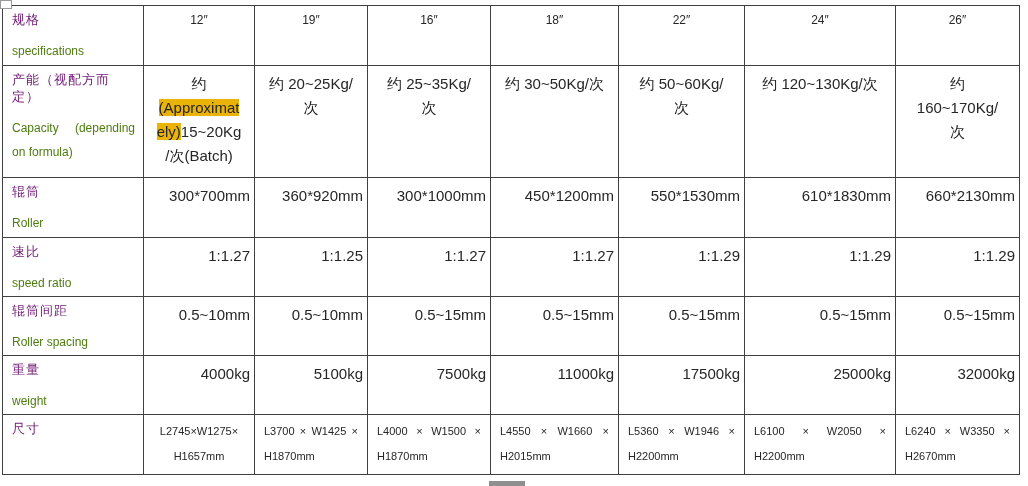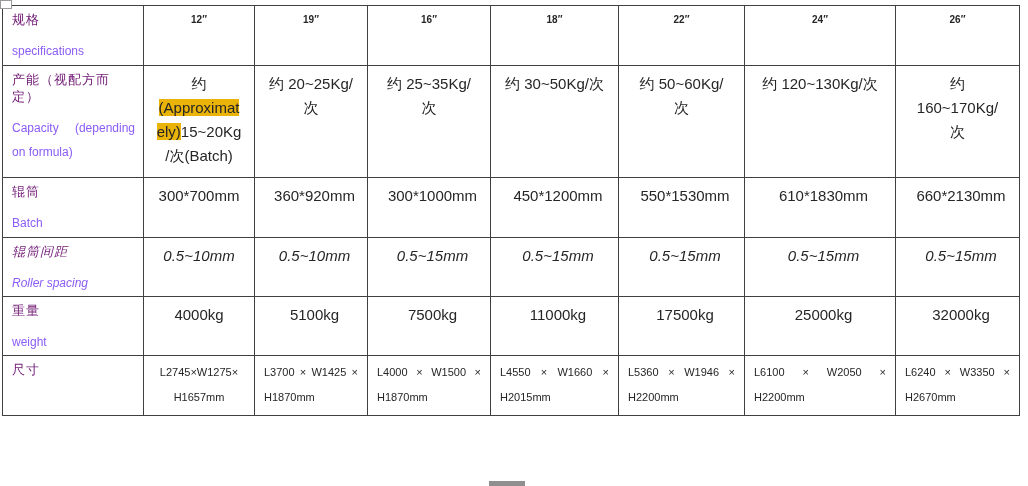--- a/index.html
+++ b/index.html
@@ -17,36 +17,36 @@
   table.spec{position:absolute;left:2px;top:5px;border-collapse:collapse;
     table-layout:fixed;}
   .spec td{border:1px solid #404040;vertical-align:top;overflow:hidden;
     color:#262626;}
 
   
   tr.r-head    td{height:51px;}
   tr.r-capacity td{height:105px;}
   tr.r-roller  td{height:53px;}
   tr.r-speed-ratio td{height:52px;}
-  tr.r-roller-spacing td{height:52px;font-style:italic;}
+  tr.r-roller-spacing td{height:52px;}
   tr.r-main-motor td{height:52px;}
   tr.r-weight  td{height:52px;}
   tr.r-size    td{height:53px;}
 
   
   .lbl{padding:6px 8px 0 9px;}
   .lbl .zh{font-size:13px;color:#701a75;letter-spacing:1px;line-height:1.3;}
-  .lbl .en{font-size:12px;color:#8b5cf6;margin-top:10px;line-height:2.05;
+  .lbl .en{font-size:12px;color:#4d7c0f;margin-top:10px;line-height:2.05;
     text-align:justify;}
 
   
-  .hdr{text-align:center;font-size:10px;padding-top:7px;line-height:1.3;font-weight:bold;}
+  .hdr{text-align:center;font-size:12px;padding-top:7px;line-height:1.3;}
 
   
-  .val{font-size:15px;line-height:1.6;padding:6px 4px 0 11px;text-align:center;}
+  .val{font-size:15px;line-height:1.6;padding:6px 4px 0 11px;text-align:right;}
   .val.c-first{padding-left:4px;padding-right:4px;}
 
   
   tr.r-capacity .val{text-align:center;white-space:pre-line;
     padding-left:3px;padding-right:3px;overflow-wrap:anywhere;}
   .hl{background:#eab308;}
 
   
   tr.r-size .val{font-size:11px;line-height:2.25;text-align:justify;
     padding:4px 9px 0 9px;}
@@ -100,29 +100,42 @@
           <td class="val">约 50~60Kg/
 次</td>
           <td class="val">约 120~130Kg/次</td>
           <td class="val">约
 160~170Kg/
 次</td>
         </tr>
         <tr class="r-roller">
           <td class="lbl">
             <div class="zh">辊筒</div>
-            <div class="en">Batch</div>
+            <div class="en">Roller</div>
           </td>
           <td class="val c-first">300*700mm</td>
           <td class="val">360*920mm</td>
           <td class="val">300*1000mm</td>
           <td class="val">450*1200mm</td>
           <td class="val">550*1530mm</td>
           <td class="val">610*1830mm</td>
           <td class="val">660*2130mm</td>
+        </tr>
+        <tr class="r-speed-ratio">
+          <td class="lbl">
+            <div class="zh">速比</div>
+            <div class="en">speed ratio</div>
+          </td>
+          <td class="val c-first">1:1.27</td>
+          <td class="val">1:1.25</td>
+          <td class="val">1:1.27</td>
+          <td class="val">1:1.27</td>
+          <td class="val">1:1.29</td>
+          <td class="val">1:1.29</td>
+          <td class="val">1:1.29</td>
         </tr>
         <tr class="r-roller-spacing">
           <td class="lbl">
             <div class="zh">辊筒间距</div>
             <div class="en">Roller spacing</div>
           </td>
           <td class="val c-first">0.5~10mm</td>
           <td class="val">0.5~10mm</td>
           <td class="val">0.5~15mm</td>
           <td class="val">0.5~15mm</td>

